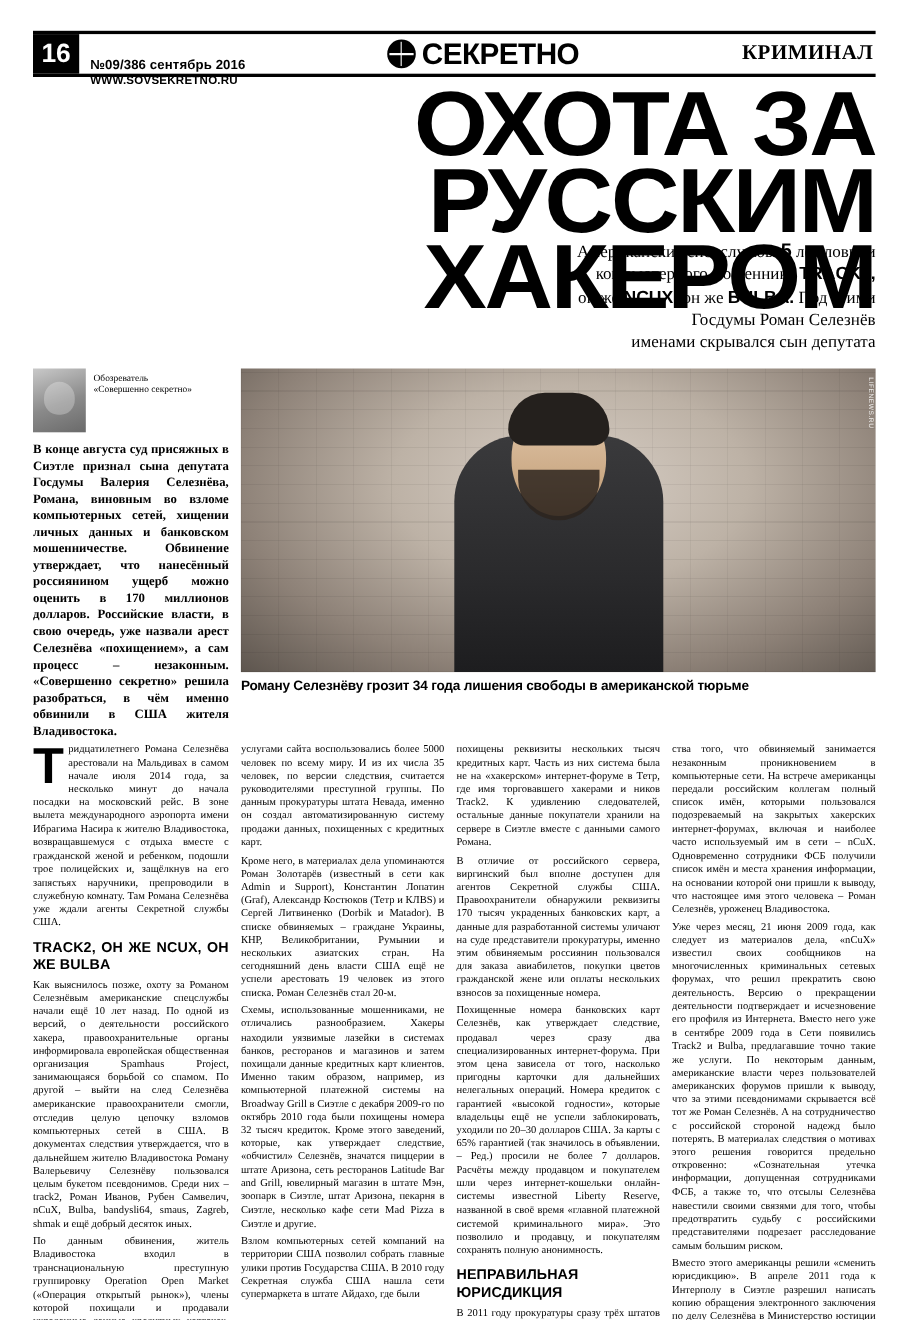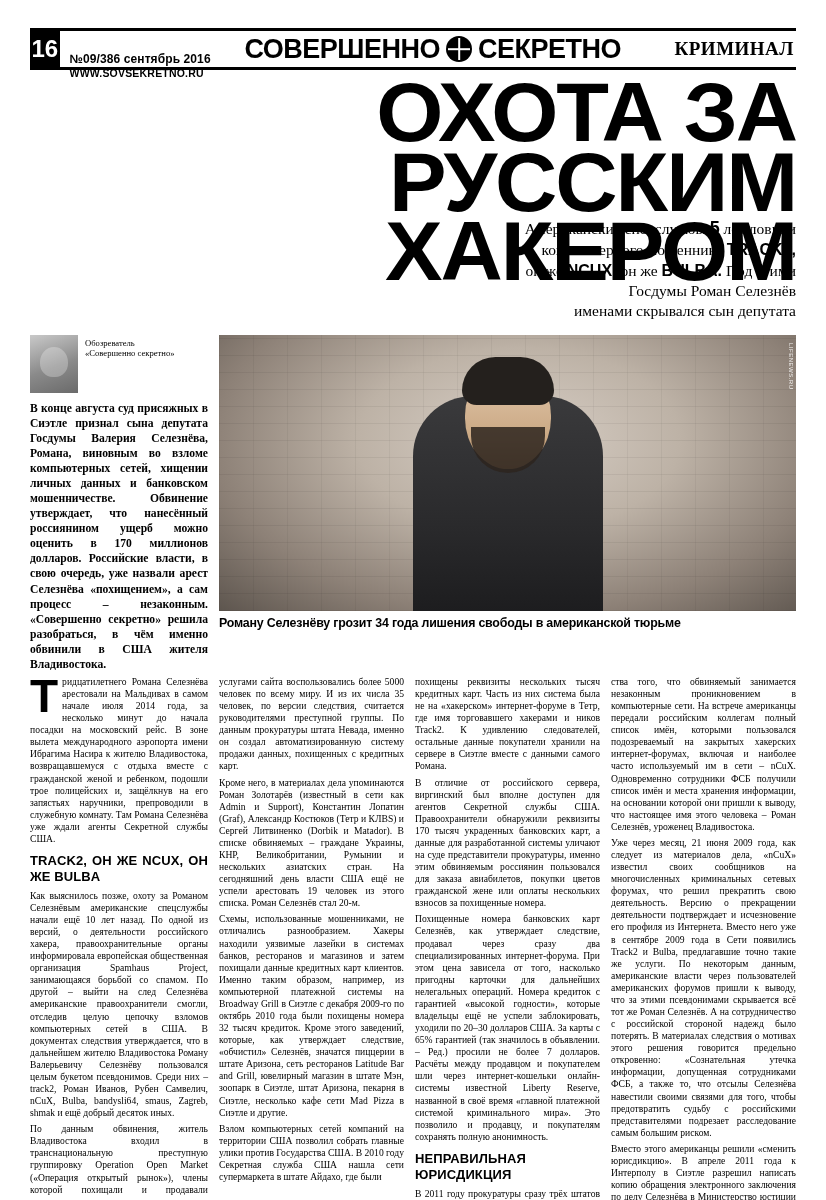--- a/index.html
+++ b/index.html
@@ -227,21 +227,20 @@
 
 <div class="page">
 
   <div class="masthead">
     <div class="mh-page">16</div>
     <div class="mh-issue">
       <span class="line1">№09/386  сентябрь 2016</span>
       <span class="line2">WWW.SOVSEKRETNO.RU</span>
     </div>
     <div class="mh-brand">
-      <span>СОВЕРШЕННО</span>
       <span class="globe"></span>
       <span>СЕКРЕТНО</span>
     </div>
     <div class="mh-rubric">КРИМИНАЛ</div>
   </div>
 
   <div class="headline">
     <span class="l1">ОХОТА ЗА РУССКИМ</span>
     <span class="l2">ХАКЕРОМ</span>
   </div>

